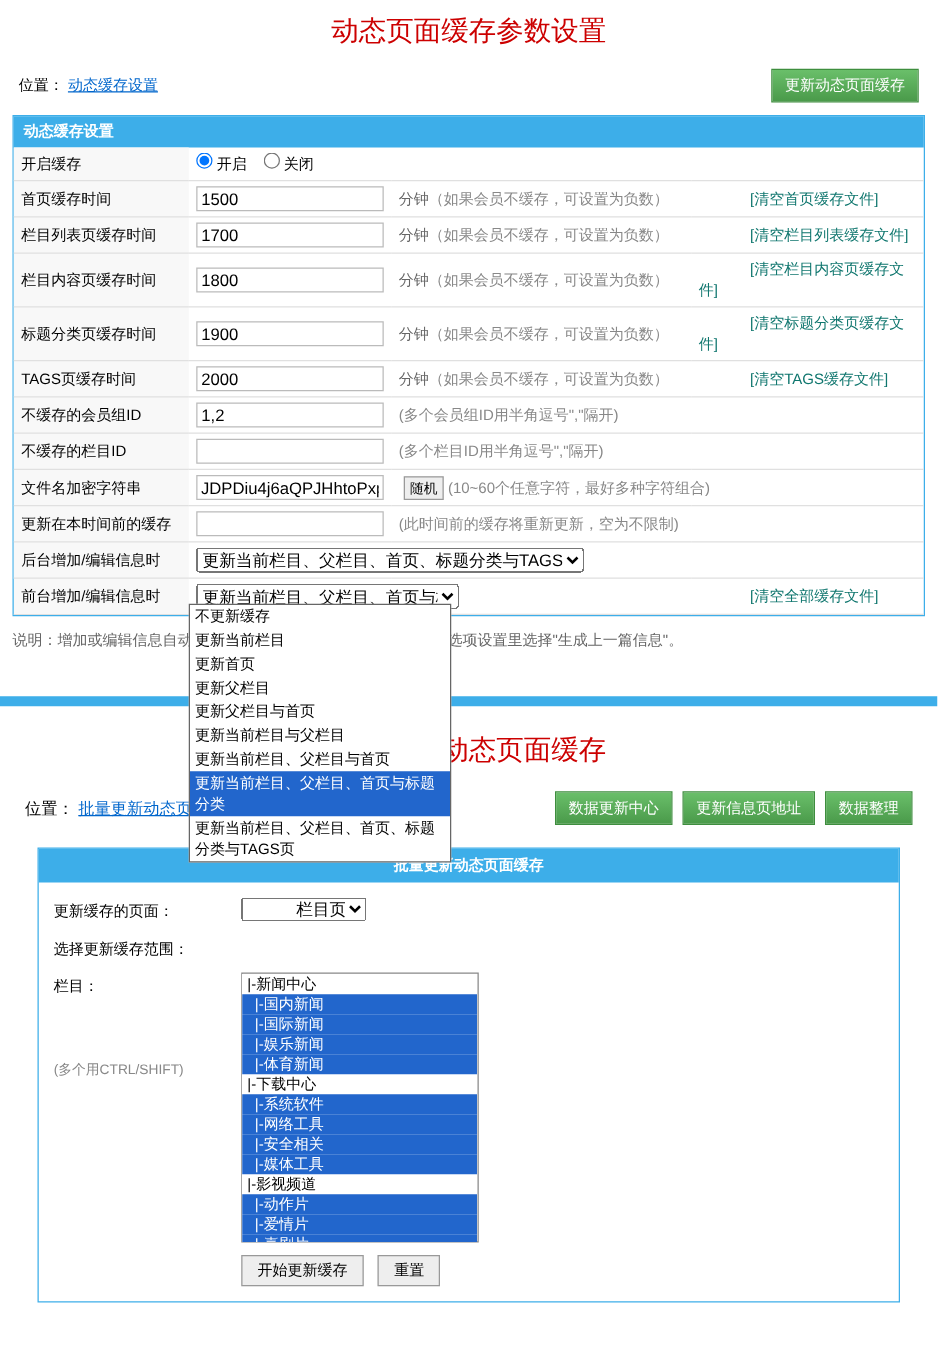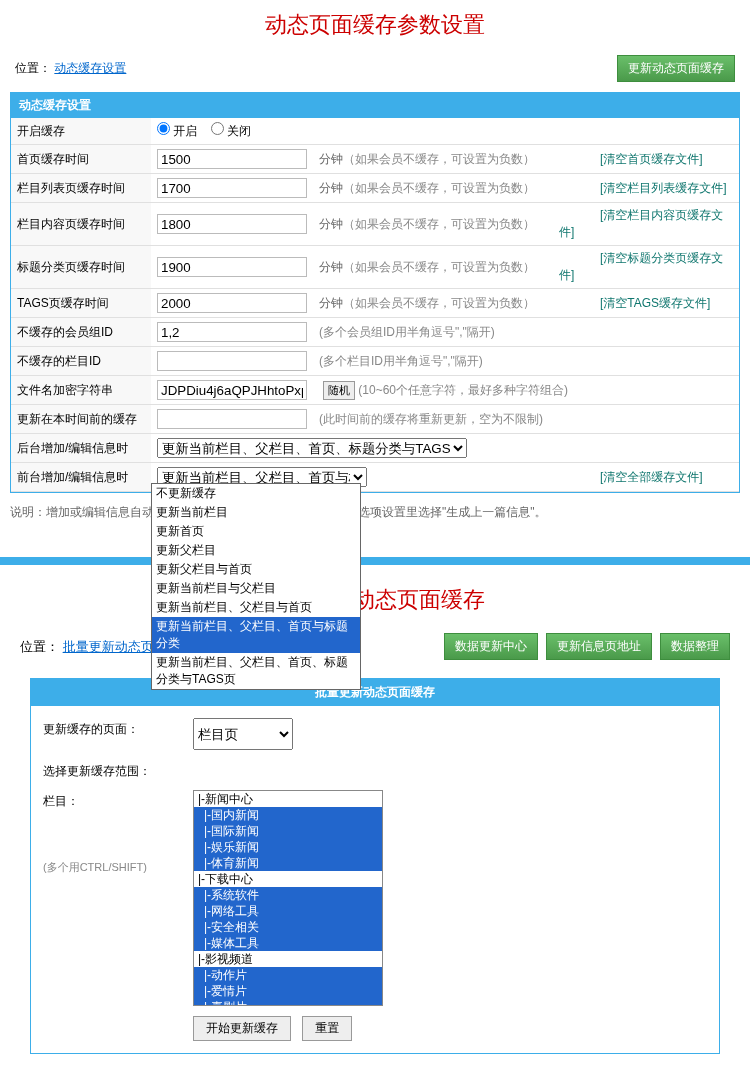--- a/index.html
+++ b/index.html
@@ -31,21 +31,21 @@
 .page2-breadcrumb { padding: 8px 20px; display: flex; justify-content: space-between; align-items: center; }
 .page2-breadcrumb .left { font-size: 13px; }
 .page2-breadcrumb .left a { color: #0066cc; text-decoration: underline; }
 .page2-breadcrumb .right button { margin-left: 8px; }
 .panel2 { border: 1px solid #3daee9; margin: 10px 30px; }
 .panel2-header { background: #3daee9; color: #fff; text-align: center; padding: 5px; font-weight: bold; }
 .panel2-body { padding: 12px; }
 .form2-row { display: flex; margin-bottom: 10px; align-items: flex-start; }
 .form2-label { width: 150px; padding-top: 3px; }
 .form2-hint { color: #888; font-size: 11px; margin-top: 50px; }
-select.page-select { width: 100px; height: 32px; }
+select.page-select { width: 100px; height: 19px; padding-left: 39px; }
 .listbox { width: 190px; height: 216px; border: 1px solid #888; overflow-y: scroll; background: #fff; }
 .listbox div { padding: 0 4px; font-size: 12px; line-height: 16px; }
 .listbox div.grp { color: #000; }
 .listbox div.sel { background: #2266cc; color: #fff; }
 .listbox div.item { padding-left: 10px; }
 .action-btns { margin-top: 8px; margin-left: 150px; }
 .action-btns button { border: 1px solid #999; background: #eee; padding: 3px 12px; font-size: 12px; cursor: pointer; margin-right: 8px; }
 .section2-wrap { position: relative; padding-bottom: 40px; }
 </style>
 </head>

